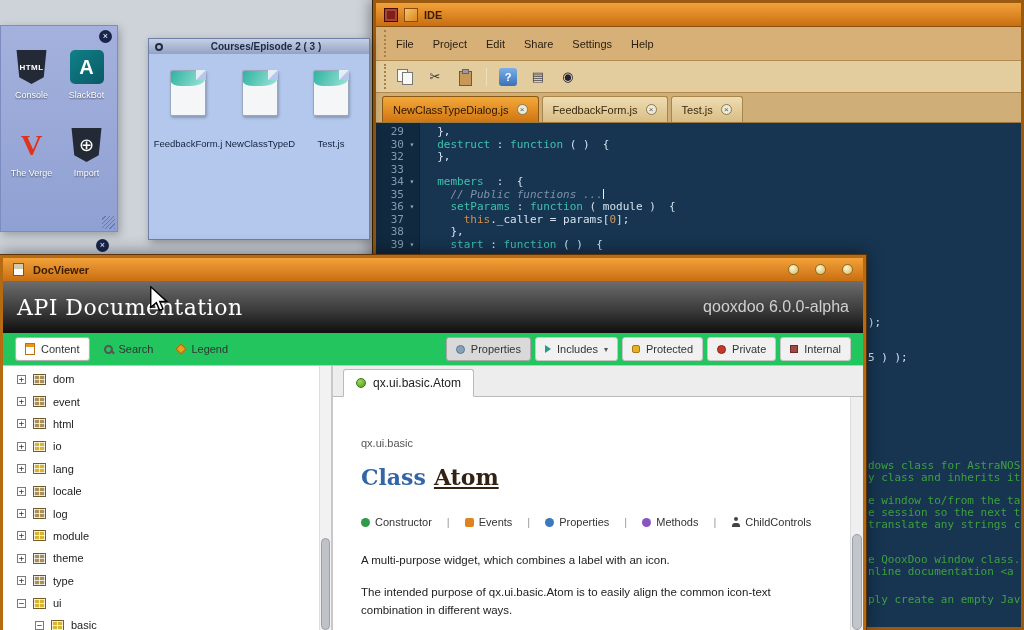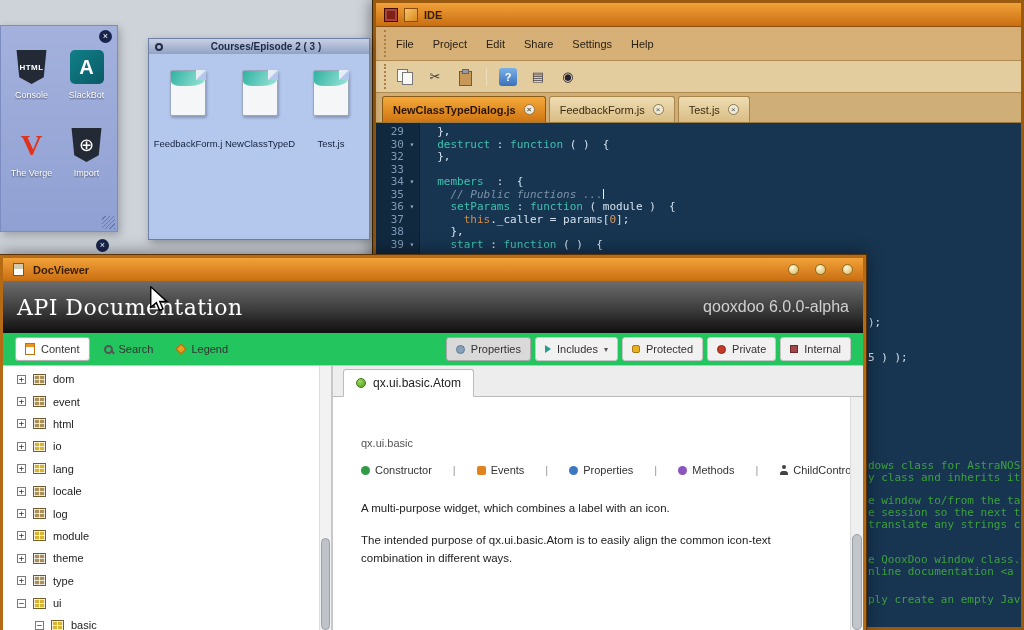--- a/index.html
+++ b/index.html
@@ -70,21 +70,21 @@
   .paste-icon{position:relative}
   .paste-icon::before{content:"";position:absolute;left:3px;top:3px;width:11px;height:13px;background:#c89858;border:1px solid #7a5a28}
   .paste-icon::after{content:"";position:absolute;left:6px;top:1px;width:5px;height:3px;background:#9a9a9a;border:1px solid #666}
   .help-icon{border-radius:3px;background:linear-gradient(180deg,#7ab0e8,#3a70b8);color:#fff;font-size:11px;font-weight:bold}
   .docs-icon{color:#445}
   .eye-icon{color:#223}
   #ide-tabbar{height:30px;background:var(--tabbar_tan,#cfae77);display:flex;align-items:flex-end;gap:3px;
     padding:4px 6px 0;border-bottom:1px solid #9a7a40}
   .etab{height:26px;display:flex;align-items:center;gap:8px;padding:0 10px;font-size:11px;color:#3a2a10;
     background:linear-gradient(180deg,#eedcb2,#d9bd85);border:1px solid #a8854a;border-bottom:0;border-radius:3px 3px 0 0;white-space:nowrap}
-  .etab.active{background:linear-gradient(180deg,#f5a93a,#cf7512);font-weight:bold;color:#2a1400;border-color:#8a5a14}
+  .etab.active{background:linear-gradient(180deg,#f5a93a,#cf7512);font-weight:normal;color:#2a1400;border-color:#8a5a14}
   .tab-close{width:11px;height:11px;border-radius:50%;background:#efe9d8;border:1px solid #8a7a50;
     font-size:8px;line-height:9px;text-align:center;color:#555;flex:none}
   #editor{position:relative;height:calc(100% - 108px);font-family:"DejaVu Sans Mono",monospace;font-size:11px;overflow:hidden}
   #gutter-bg{position:absolute;left:0;top:0;bottom:0;width:44px;background:var(--gutter_bg,#11293f);border-right:1px solid #0a2236}
   #editor-lines{position:absolute;top:3px;left:0;right:0}
   .cl{display:flex;height:12.5px;line-height:12.5px}
   .ln{width:28px;text-align:right;color:#7e9ab4;flex:none}
   .fold{width:16px;text-align:center;color:#8fb0cc;font-size:8px;flex:none}
   .code{padding-left:4px;white-space:pre;color:var(--code_text,#d4e2ee)}
   .seg-plain{color:var(--code_text,#d4e2ee)}
@@ -141,21 +141,21 @@
   #dv-content{flex:1;position:relative;background:#fff;overflow:hidden}
   #dv-tabstrip{height:31px;background:#ededed;border-bottom:1px solid #bbb;display:flex;align-items:flex-end;padding:0 0 0 10px}
   .dv-tab{height:28px;background:#fff;border:1px solid #bbb;border-bottom:1px solid #fff;border-radius:3px 3px 0 0;
     display:flex;align-items:center;gap:7px;padding:0 12px;font-size:12px;color:#222;position:relative;top:1px}
   .class-icon{width:10px;height:10px;border-radius:50%;background:radial-gradient(circle at 35% 30%,#9fd65a,#4e9a20);border:1px solid #3a7a14;flex:none}
   #dv-article{padding:40px 28px 0}
   .pkg-path{font-size:11px;color:#555;margin:0 0 15px}
   .classhead{font-family:"DejaVu Serif",serif;font-size:22px;font-weight:bold;margin:0 0 26px}
   .class-kw{color:var(--blue_link,#3465a4);margin-right:8px}
   .class-name{color:#332211;text-decoration:underline}
-  #dv-navrow{display:flex;align-items:flex-end;gap:21px;font-size:11px;color:#333;margin-bottom:24px}
+  #dv-navrow{display:flex;align-items:flex-end;gap:15px;font-size:11px;color:#333;margin-bottom:24px}
   .navlink{display:flex;align-items:center;gap:5px;cursor:default}
   .navsep{color:#999}
   .nicon{width:9px;height:9px;border-radius:50%;flex:none}
   .constructor-icon{background:#2f9b45}
   .events-icon{background:#e0821e;border-radius:2px}
   .properties-nav-icon{background:#3b78c0}
   .methods-icon{background:#8a55c0}
   .childcontrols-icon{position:relative;border-radius:0}
   .childcontrols-icon::before{content:"";position:absolute;left:2.5px;top:-1px;width:4px;height:4px;border-radius:50%;background:#444}
   .childcontrols-icon::after{content:"";position:absolute;left:.5px;bottom:0;width:8px;height:4px;border-radius:3px 3px 0 0;background:#444}
@@ -449,20 +449,23 @@
       </div>
       <div id="dv-content">
         <div id="dv-tabstrip">
           <div class="dv-tab">
             <span class="class-icon"></span>
             <span>qx.ui.basic.Atom</span>
           </div>
         </div>
         <div id="dv-article">
           <div class="pkg-path">qx.ui.basic</div>
+          <h2 class="classhead">
+            <span class="class-kw">Class</span><span class="class-name">Atom</span>
+          </h2>
           <div id="dv-navrow">
               <span class="navlink">
                 <span class="nicon constructor-icon"></span>
                 <span>Constructor</span>
               </span>
               <span class="navsep">|</span>
               <span class="navlink">
                 <span class="nicon events-icon"></span>
                 <span>Events</span>
               </span>

